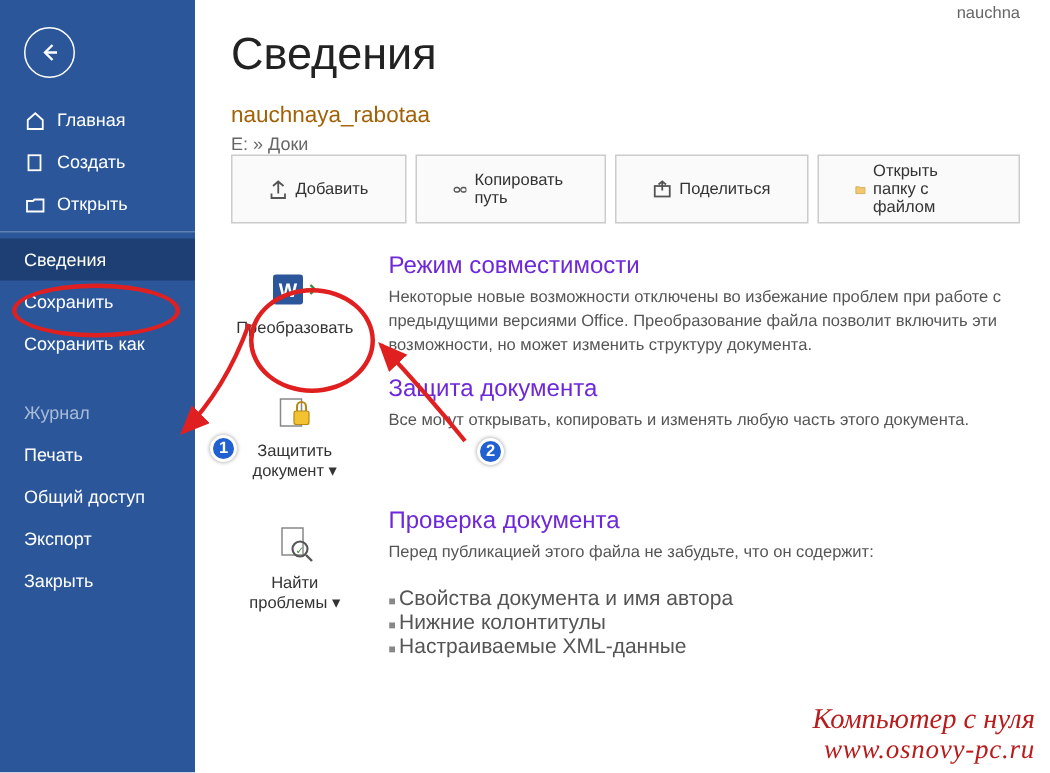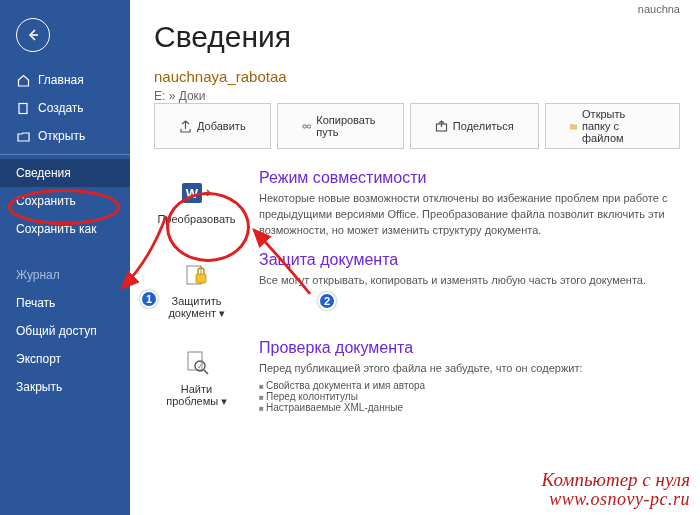--- a/index.html
+++ b/index.html
@@ -17,21 +17,21 @@
   .doc-name { color: #a16207; font-size: 15px; margin-bottom: 4px; }
   .doc-path { color: #666; font-size: 12px; }
   .toolbar { display: flex; gap: 6px; margin-bottom: 20px; }
   .tool-btn { border: 1px solid #ccc; background: #fafafa; padding: 4px 24px; font-size: 11px; display: flex; align-items: center; gap: 5px; cursor: pointer; color: #333; }
   .section { display: flex; gap: 20px; margin-bottom: 12px; }
   .big-btn { width: 85px; border: 1px solid transparent; text-align: center; padding: 6px 2px; font-size: 11px; color: #333; cursor: pointer; flex-shrink: 0; }
   .big-btn .big-icon { height: 34px; display: flex; align-items: center; justify-content: center; margin-bottom: 3px; }
   .section-body { flex: 1; }
   .section-title { font-size: 16px; color: #6d28d9; margin-bottom: 4px; }
   .section-desc { font-size: 11px; color: #555; line-height: 1.45; }
-  .bullets { list-style: none; font-size: 10px; color: #555; margin-top: 3px; }
+  .bullets { list-style: none; font-size: 14px; color: #555; margin-top: 13px; }
   .bullets li::before { content: "■ "; color: #888; font-size: 8px; }
   .top-label { position: absolute; top: 3px; right: 20px; font-size: 11px; color: #666; }
   
   .red-ellipse { position: absolute; border: 3.5px solid #e02020; border-radius: 50%; pointer-events: none; }
   .red-arrow { position: absolute; pointer-events: none; }
   .badge { position: absolute; width: 18px; height: 18px; border-radius: 50%; background: #2060d0; color: #fff; border: 2px solid #fff; font-size: 11px; font-weight: bold; display: flex; align-items: center; justify-content: center; box-shadow: 0 0 3px rgba(0,0,0,0.4); pointer-events:none; }
   .watermark { position: absolute; bottom: 6px; right: 10px; text-align: right; font-style: italic; font-family: Georgia, serif; color: #b91c1c; line-height: 1.05; pointer-events:none; }
   .watermark .l1 { font-size: 19px; }
   .watermark .l2 { font-size: 18px; letter-spacing: 0.5px; }
 </style>
@@ -177,21 +177,21 @@
               <text x="18" y="21" font-size="7" fill="#3a8a3a" text-anchor="middle">✓</text>
             </svg>
         </div>
         <div>Найти проблемы ▾</div>
       </div>
       <div class="section-body">
         <div class="section-title">Проверка документа</div>
         <div class="section-desc">Перед публикацией этого файла не забудьте, что он содержит:</div>
         <ul class="bullets">
           <li>Свойства документа и имя автора</li>
-          <li>Перед колонтитулы</li>
+          <li>Нижние колонтитулы</li>
           <li>Настраиваемые XML-данные</li>
         </ul>
       </div>
     </div>
   </div>
 </div>
 
 <div class="red-ellipse" style="left:8px; top:189px; width:112px; height:36px;"></div>
 <div class="red-ellipse" style="left:166px; top:192px; width:84px; height:70px;"></div>
 

